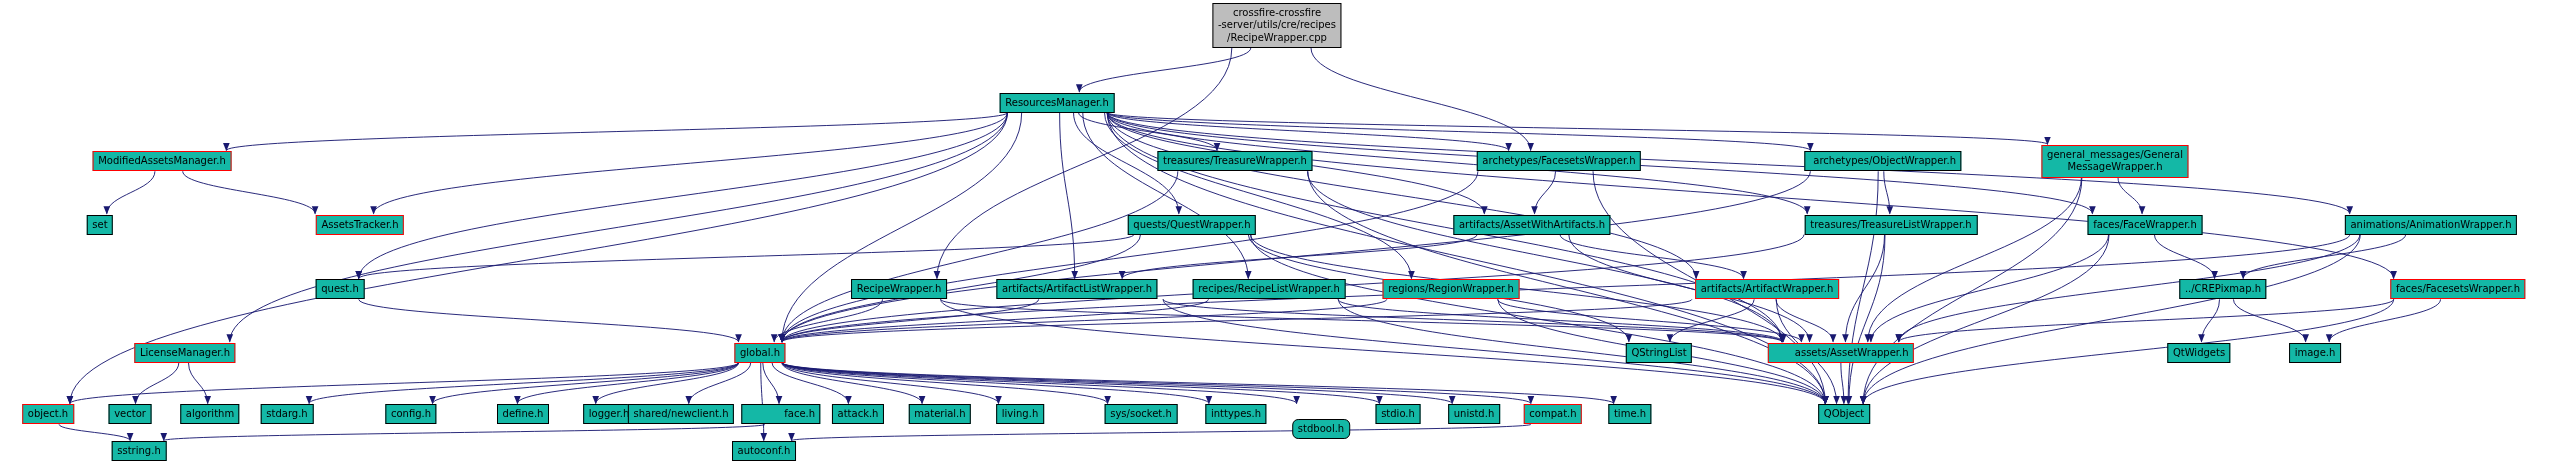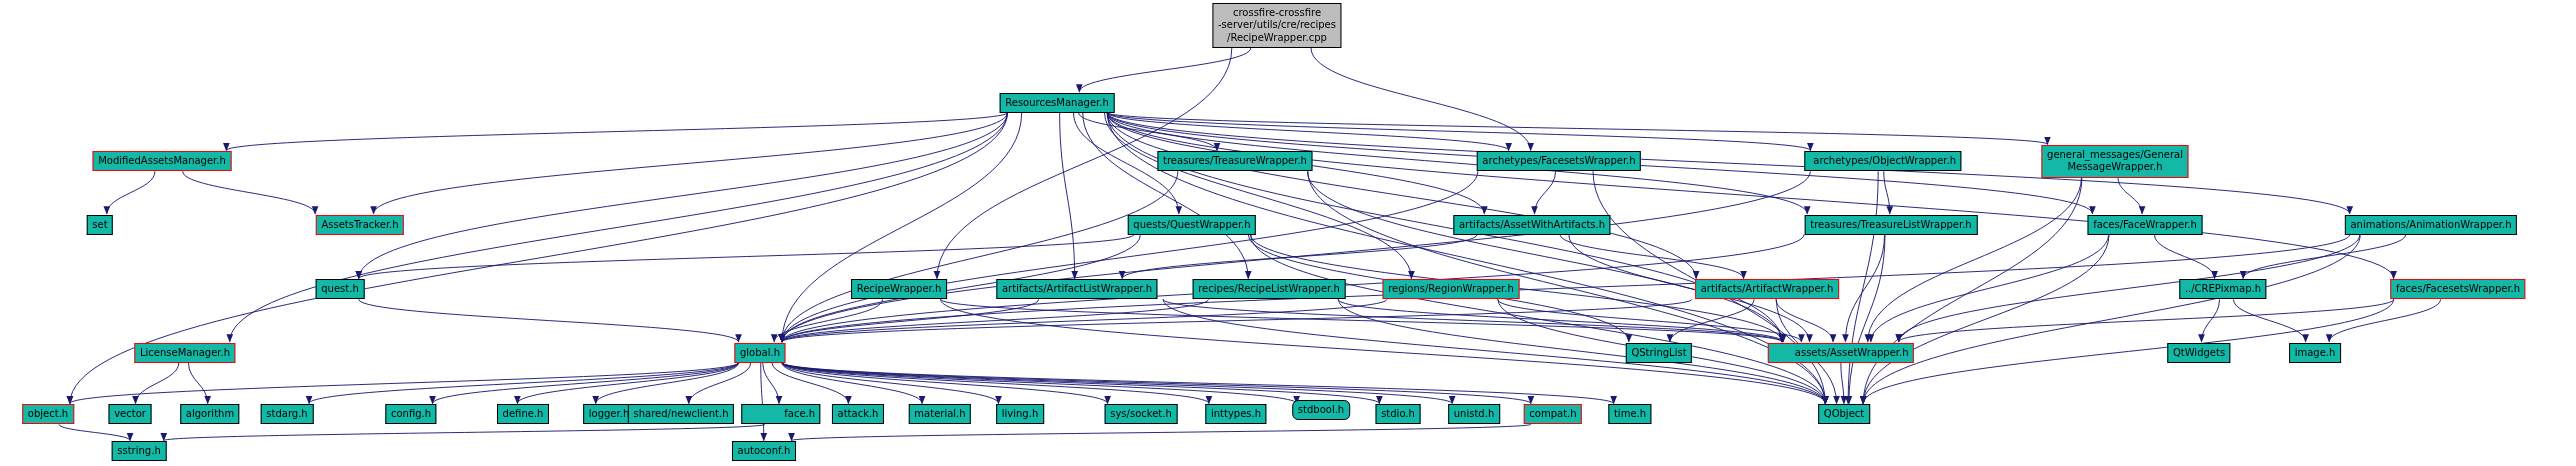--- a/index.html
+++ b/index.html
@@ -184,21 +184,21 @@
       <div class="node" style="left: 411px; top: 404px;">config.h</div>
       <div class="node" style="left: 495px; top: 404px; margin-left: 28px;">define.h</div>
       <div class="node" style="left: 577px; top: 404px; margin-left: 32px;">logger.h</div>
       <div class="node" style="left: 681px; top: 404px;">shared/newclient.h</div>
       <div class="node" style="left: 781px; top: 404px; padding-left: 42px;">face.h</div>
       <div class="node" style="left: 858px; top: 404px;">attack.h</div>
       <div class="node" style="left: 940px; top: 404px;">material.h</div>
       <div class="node" style="left: 1020px; top: 404px;">living.h</div>
       <div class="node" style="left: 1141px; top: 404px;">sys/socket.h</div>
       <div class="node" style="left: 1236px; top: 404px;">inttypes.h</div>
-      <div class="node" style="left: 1321px; top: 400px; border-radius: 6px;">stdbool.h</div>
+      <div class="node" style="left: 1321px; top: 419px; border-radius: 6px;">stdbool.h</div>
       <div class="node" style="left: 1398px; top: 404px;">stdio.h</div>
       <div class="node" style="left: 1474px; top: 404px;">unistd.h</div>
       <div class="node red" style="left: 1553px; top: 404px;">compat.h</div>
       <div class="node" style="left: 1630px; top: 404px;">time.h</div>
       <div class="node" style="left: 1844px; top: 404px;">QObject</div>
       <div class="node" style="left: 139px; top: 441px;">sstring.h</div>
       <div class="node" style="left: 764px; top: 441px;">autoconf.h</div>
     </div>
 </div>
 

